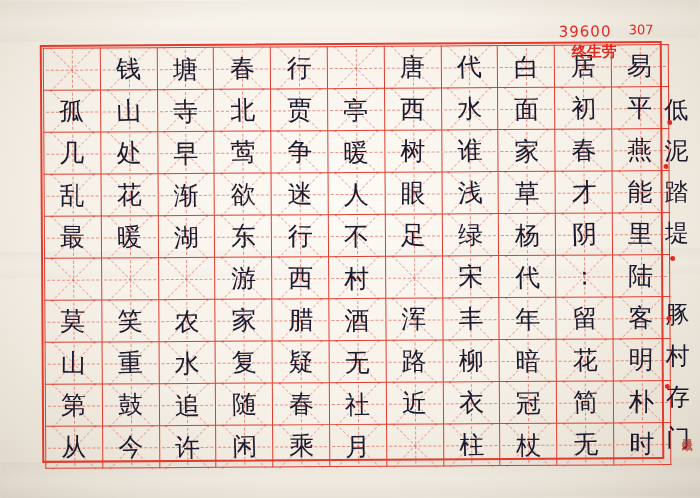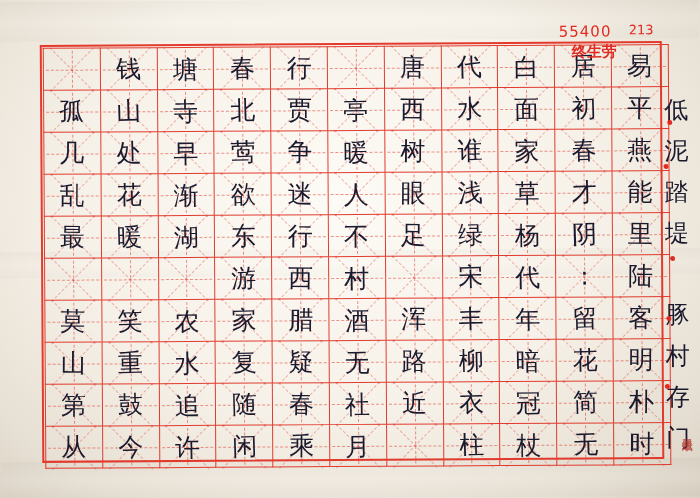--- a/index.html
+++ b/index.html
@@ -872,22 +872,22 @@
                   <div class="h"></div>
                   <div class="v"></div>
                   <div class="d1"></div>
                   <div class="d2"></div>
                 </div><span class="ch">时</span></td>
             </tr>
           </tbody>
       </table>
     </div>
 
-    <div class="mark" id="score">55400</div>
-    <div class="mark" id="score2">213</div>
+    <div class="mark" id="score">39600</div>
+    <div class="mark" id="score2">307</div>
     <div class="mark" id="signature">终生劳</div>
 
     <div id="right-margin" style="position:absolute; left:660px; top:92px; width:34px;">
         <div style="height: 41px; line-height: 41px; text-align: center; font-family: &quot;DejaVu Sans&quot;, sans-serif; font-size: 24px; color: rgb(26, 26, 46);">低</div>
         <div style="height: 41px; line-height: 41px; text-align: center; font-family: &quot;DejaVu Sans&quot;, sans-serif; font-size: 24px; color: rgb(26, 26, 46);">泥</div>
         <div style="height: 41px; line-height: 41px; text-align: center; font-family: &quot;DejaVu Sans&quot;, sans-serif; font-size: 24px; color: rgb(26, 26, 46);">踏</div>
         <div style="height: 41px; line-height: 41px; text-align: center; font-family: &quot;DejaVu Sans&quot;, sans-serif; font-size: 24px; color: rgb(26, 26, 46);">堤</div>
         <div style="height: 41px; line-height: 41px; text-align: center; font-family: &quot;DejaVu Sans&quot;, sans-serif; font-size: 24px; color: rgb(26, 26, 46);"></div>
         <div style="height: 41px; line-height: 41px; text-align: center; font-family: &quot;DejaVu Sans&quot;, sans-serif; font-size: 24px; color: rgb(26, 26, 46);">豚</div>
         <div style="height: 41px; line-height: 41px; text-align: center; font-family: &quot;DejaVu Sans&quot;, sans-serif; font-size: 24px; color: rgb(26, 26, 46);">村</div>

